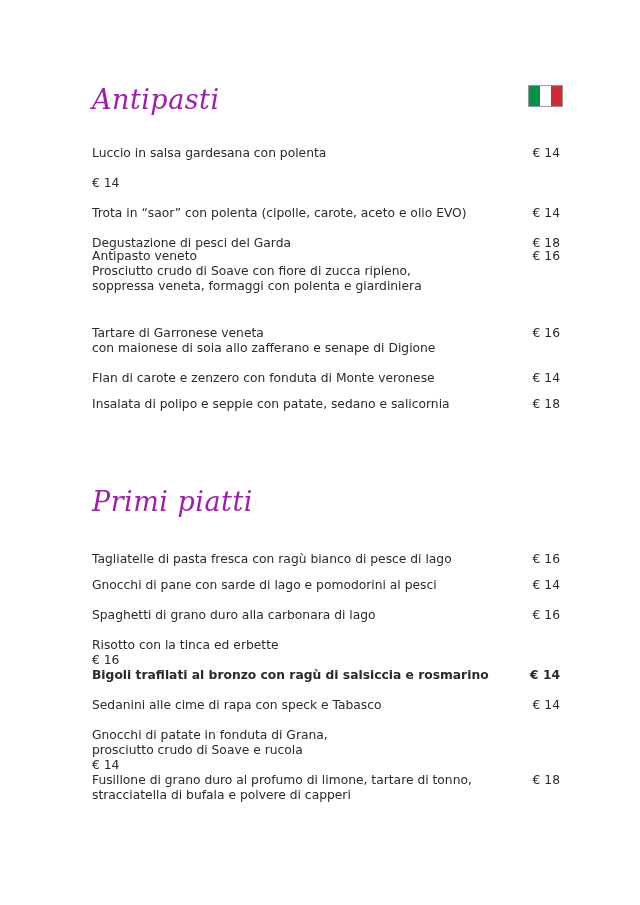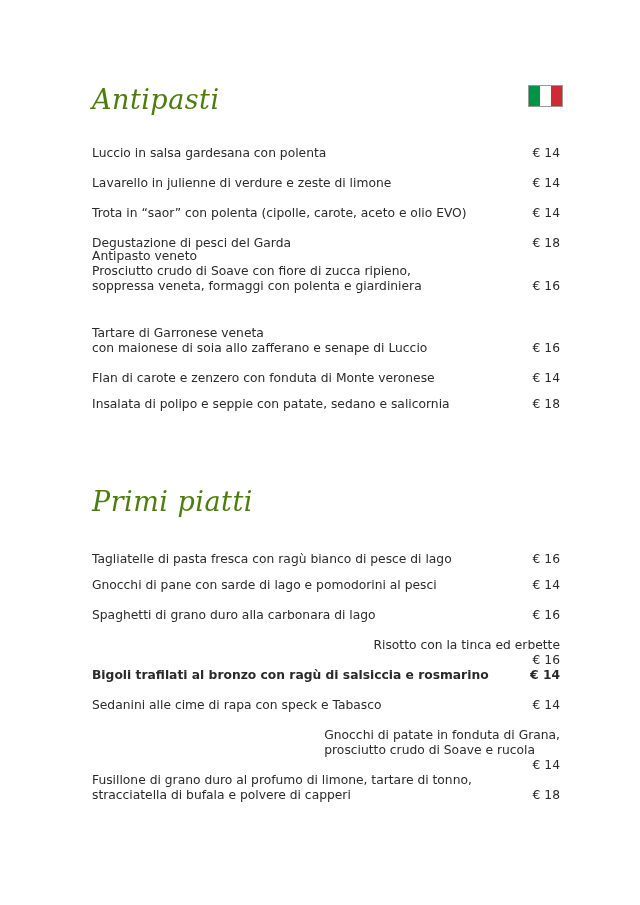--- a/index.html
+++ b/index.html
@@ -1,62 +1,61 @@
 <!DOCTYPE html>
 <html><head>
 <meta charset="utf-8">
 <style>
   html, body { margin:0; padding:0; background:#ffffff; }
   body { width:640px; height:905px; position:relative; overflow:hidden;
          font-family:"DejaVu Sans", sans-serif; color:#2a2a2a; }
   .heading { position:absolute; left:92px; font-family:"DejaVu Serif", serif;
-             font-style:italic; font-size:27px; color:#4d7c0f; letter-spacing:0.5px; }
+             font-style:italic; font-size:27px; color:#a21caf; letter-spacing:0.5px; }
   .flag { position:absolute; left:528px; top:85px; width:35px; height:22px;
           display:flex; border:1px solid #999; box-sizing:border-box; }
   .flag span { flex:1; }
   .item { position:absolute; left:92px; width:468px; font-size:12.3px; line-height:15px;
-          display:flex; justify-content:space-between; align-items:flex-end; }
+          display:flex; justify-content:space-between; align-items:flex-start; }
   .item .desc { white-space:pre-line; }
   .item .price { white-space:nowrap; }
 </style>
 </head>
 <body>
 
 <div class="heading" style="top:84px;">Antipasti</div>
 <div class="flag">
   <span style="background:#009246"></span>
   <span style="background:#ffffff"></span>
   <span style="background:#ce2b37"></span>
 </div>
 
 <div class="item" style="top:146px;">
     <span class="desc">Luccio in salsa gardesana con polenta</span>
     <span class="price">€ 14</span>
   </div>
 <div class="item" style="top:176px;">
-    <span class="desc">Lavarello in julienne di verdure e zeste di limone</span>
     <span class="price">€ 14</span>
   </div>
 <div class="item" style="top:206px;">
     <span class="desc">Trota in “saor” con polenta (cipolle, carote, aceto e olio EVO)</span>
     <span class="price">€ 14</span>
   </div>
 <div class="item" style="top:236px;">
     <span class="desc">Degustazione di pesci del Garda</span>
     <span class="price">€ 18</span>
   </div>
 <div class="item" style="top:249px;gap:24px;">
     <span class="desc">Antipasto veneto
 Prosciutto crudo di Soave con fiore di zucca ripieno,
 soppressa veneta, formaggi con polenta e giardiniera</span>
     <span class="price">€ 16</span>
   </div>
 <div class="item" style="top:326px;">
     <span class="desc">Tartare di Garronese veneta
-con maionese di soia allo zafferano e senape di Luccio</span>
+con maionese di soia allo zafferano e senape di Digione</span>
     <span class="price">€ 16</span>
   </div>
 <div class="item" style="top:371px;">
     <span class="desc">Flan di carote e zenzero con fonduta di Monte veronese</span>
     <span class="price">€ 14</span>
   </div>
 <div class="item" style="top:379px;margin-top:18px;">
     <span class="desc">Insalata di polipo e seppie con patate, sedano e salicornia</span>
     <span class="price">€ 18</span>
   </div>

